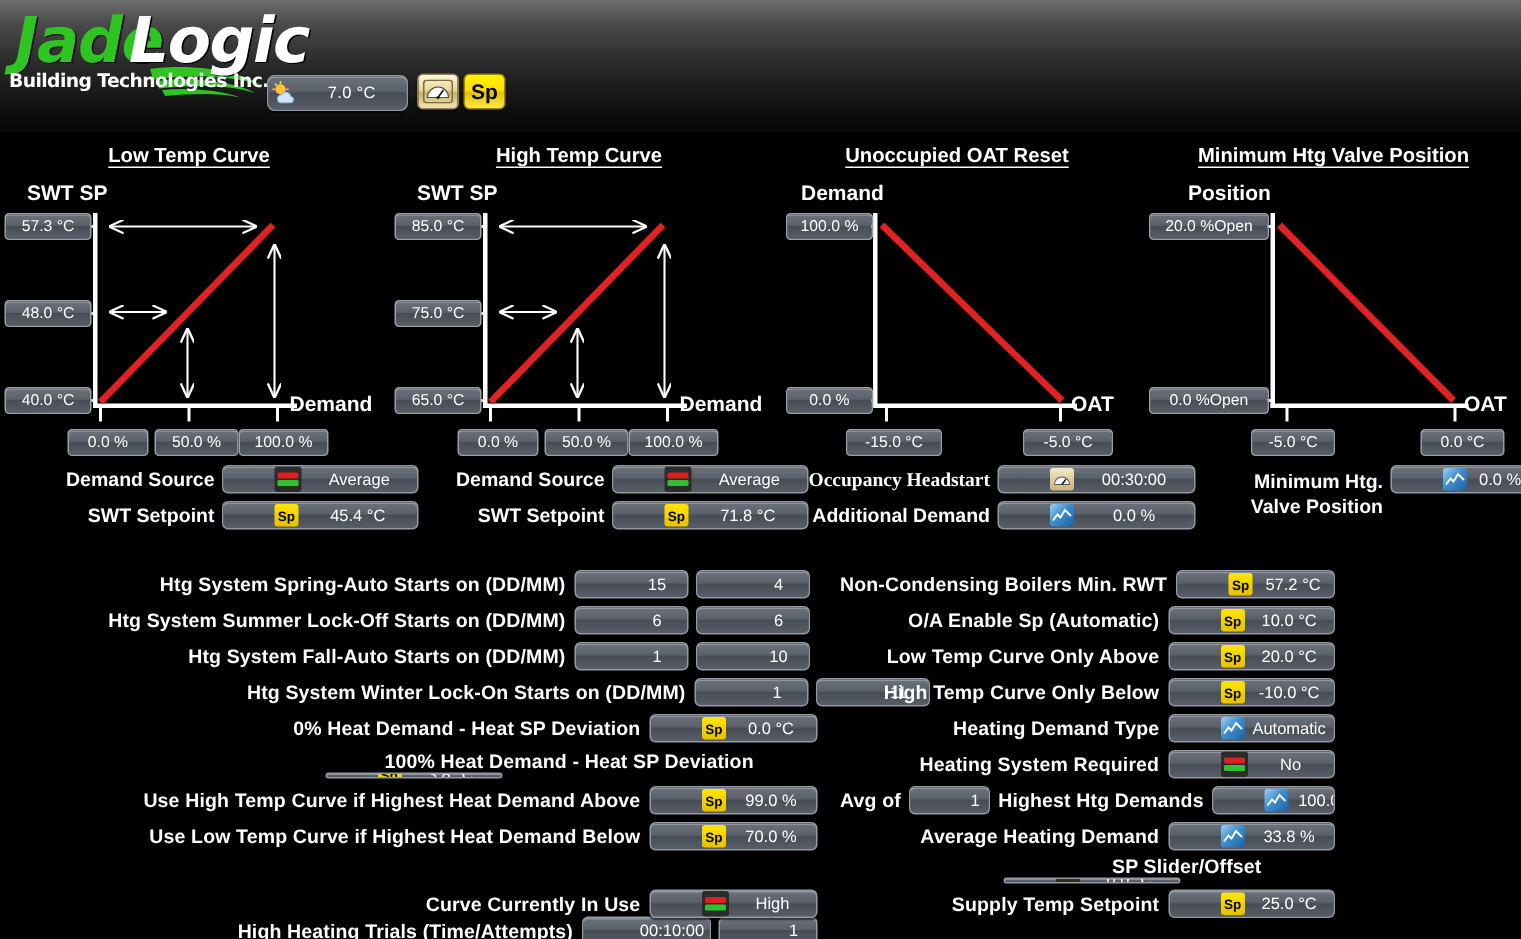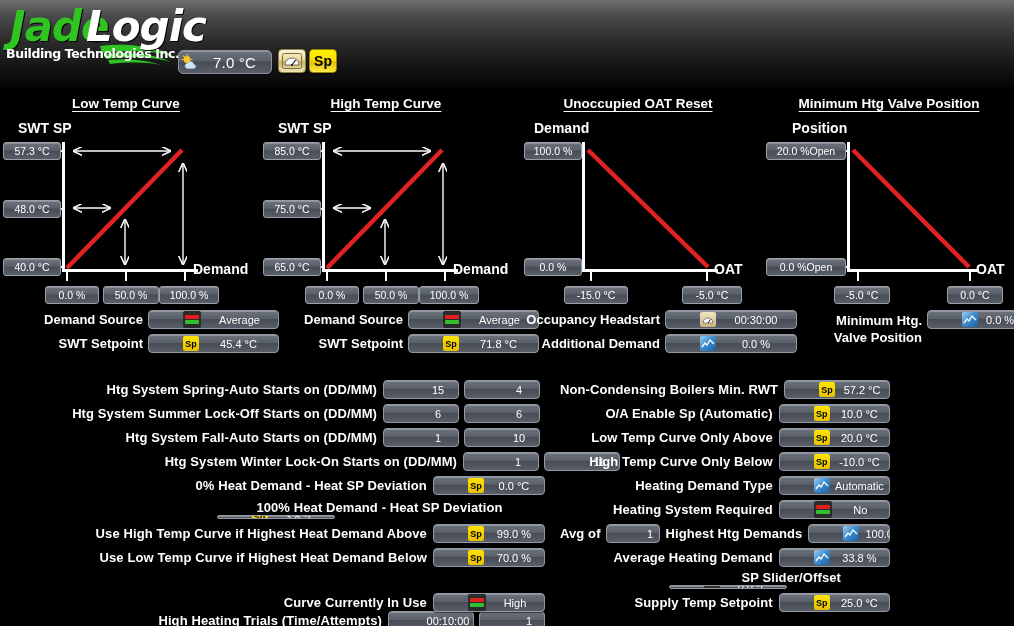--- a/index.html
+++ b/index.html
@@ -44,21 +44,21 @@
   }
   .valbox .ico{
     width:17px;height:16px;flex:0 0 17px;margin:0;border-radius:2px;
     display:flex;align-items:center;justify-content:center;
   }
   .valbox .txt{
     flex:1;text-align:center;font-size:11px;color:#fff;
     padding:0 8px;white-space:nowrap;letter-spacing:.2px;
   }
   .tb-weather{height:22px;border-radius:5px;}
-  .tb-weather .txt{font-size:15px;padding:0 14px;}
+  .tb-weather .txt{font-size:11px;padding:0 14px;}
 
   
   .ic-sp{background:linear-gradient(to bottom,#ffe500,#e8c000);color:#000;font-weight:bold;font-size:9px;font-family:"Liberation Sans",sans-serif;}
   .ic-rg{background:#2b2b2b;padding:1px;}
   .ic-rg i{display:block;height:4px;margin:1px 1px;border-radius:1px;}
   .ic-rg i.r{background:#e02020;}
   .ic-rg i.g{background:#30c030;}
   .ic-blue{background:linear-gradient(135deg,#9fd0f5 0%,#3f8fd0 45%,#1d5f9e 100%);}
   .ic-gauge{background:linear-gradient(to bottom,#f2e9c8,#c9b377);}
   .ic-slider{background:linear-gradient(to bottom,#3a3a20,#222);}
@@ -298,21 +298,21 @@
     <line x1="8" y1="10" x2="128" y2="127" stroke="#e02222" stroke-width="4.5"></line>
   </svg>
 
   <div class="ax-name" style="left:202px;top:165px;">OAT</div>
 
   <div class="tickbox" style="left:12px;top:46px;width:46px;">100.0 %</div>
   <div class="tickbox" style="left:12px;top:162px;width:46px;">0.0 %</div>
   <div class="tickbox" style="left:52px;top:190px;width:52px;">-15.0 °C</div>
   <div class="tickbox" style="left:170px;top:190px;width:48px;">-5.0 °C</div>
 
-  <div class="chlabel" style="left:0;top:216px;width:148px;">Occupancy Headstart</div>
+  <div class="chlabel" style="left:0;top:216px;width:148px;font-family:Liberation Serif, serif;">Occupancy Headstart</div>
   <div class="fbox" style="position:absolute;left:153px;top:214px;width:96px;">
     <span class="ico ic-gauge">
       <svg width="14" height="12" viewBox="0 0 14 12">
           <path d="M2 9 A5 5 0 0 1 12 9 Z" fill="#fff" stroke="#555" stroke-width="0.7"></path>
           <line x1="7" y1="9" x2="9.6" y2="5.4" stroke="#111" stroke-width="1"></line>
         </svg>
     </span>
     <span class="txt">00:30:00</span>
   </div>
 

